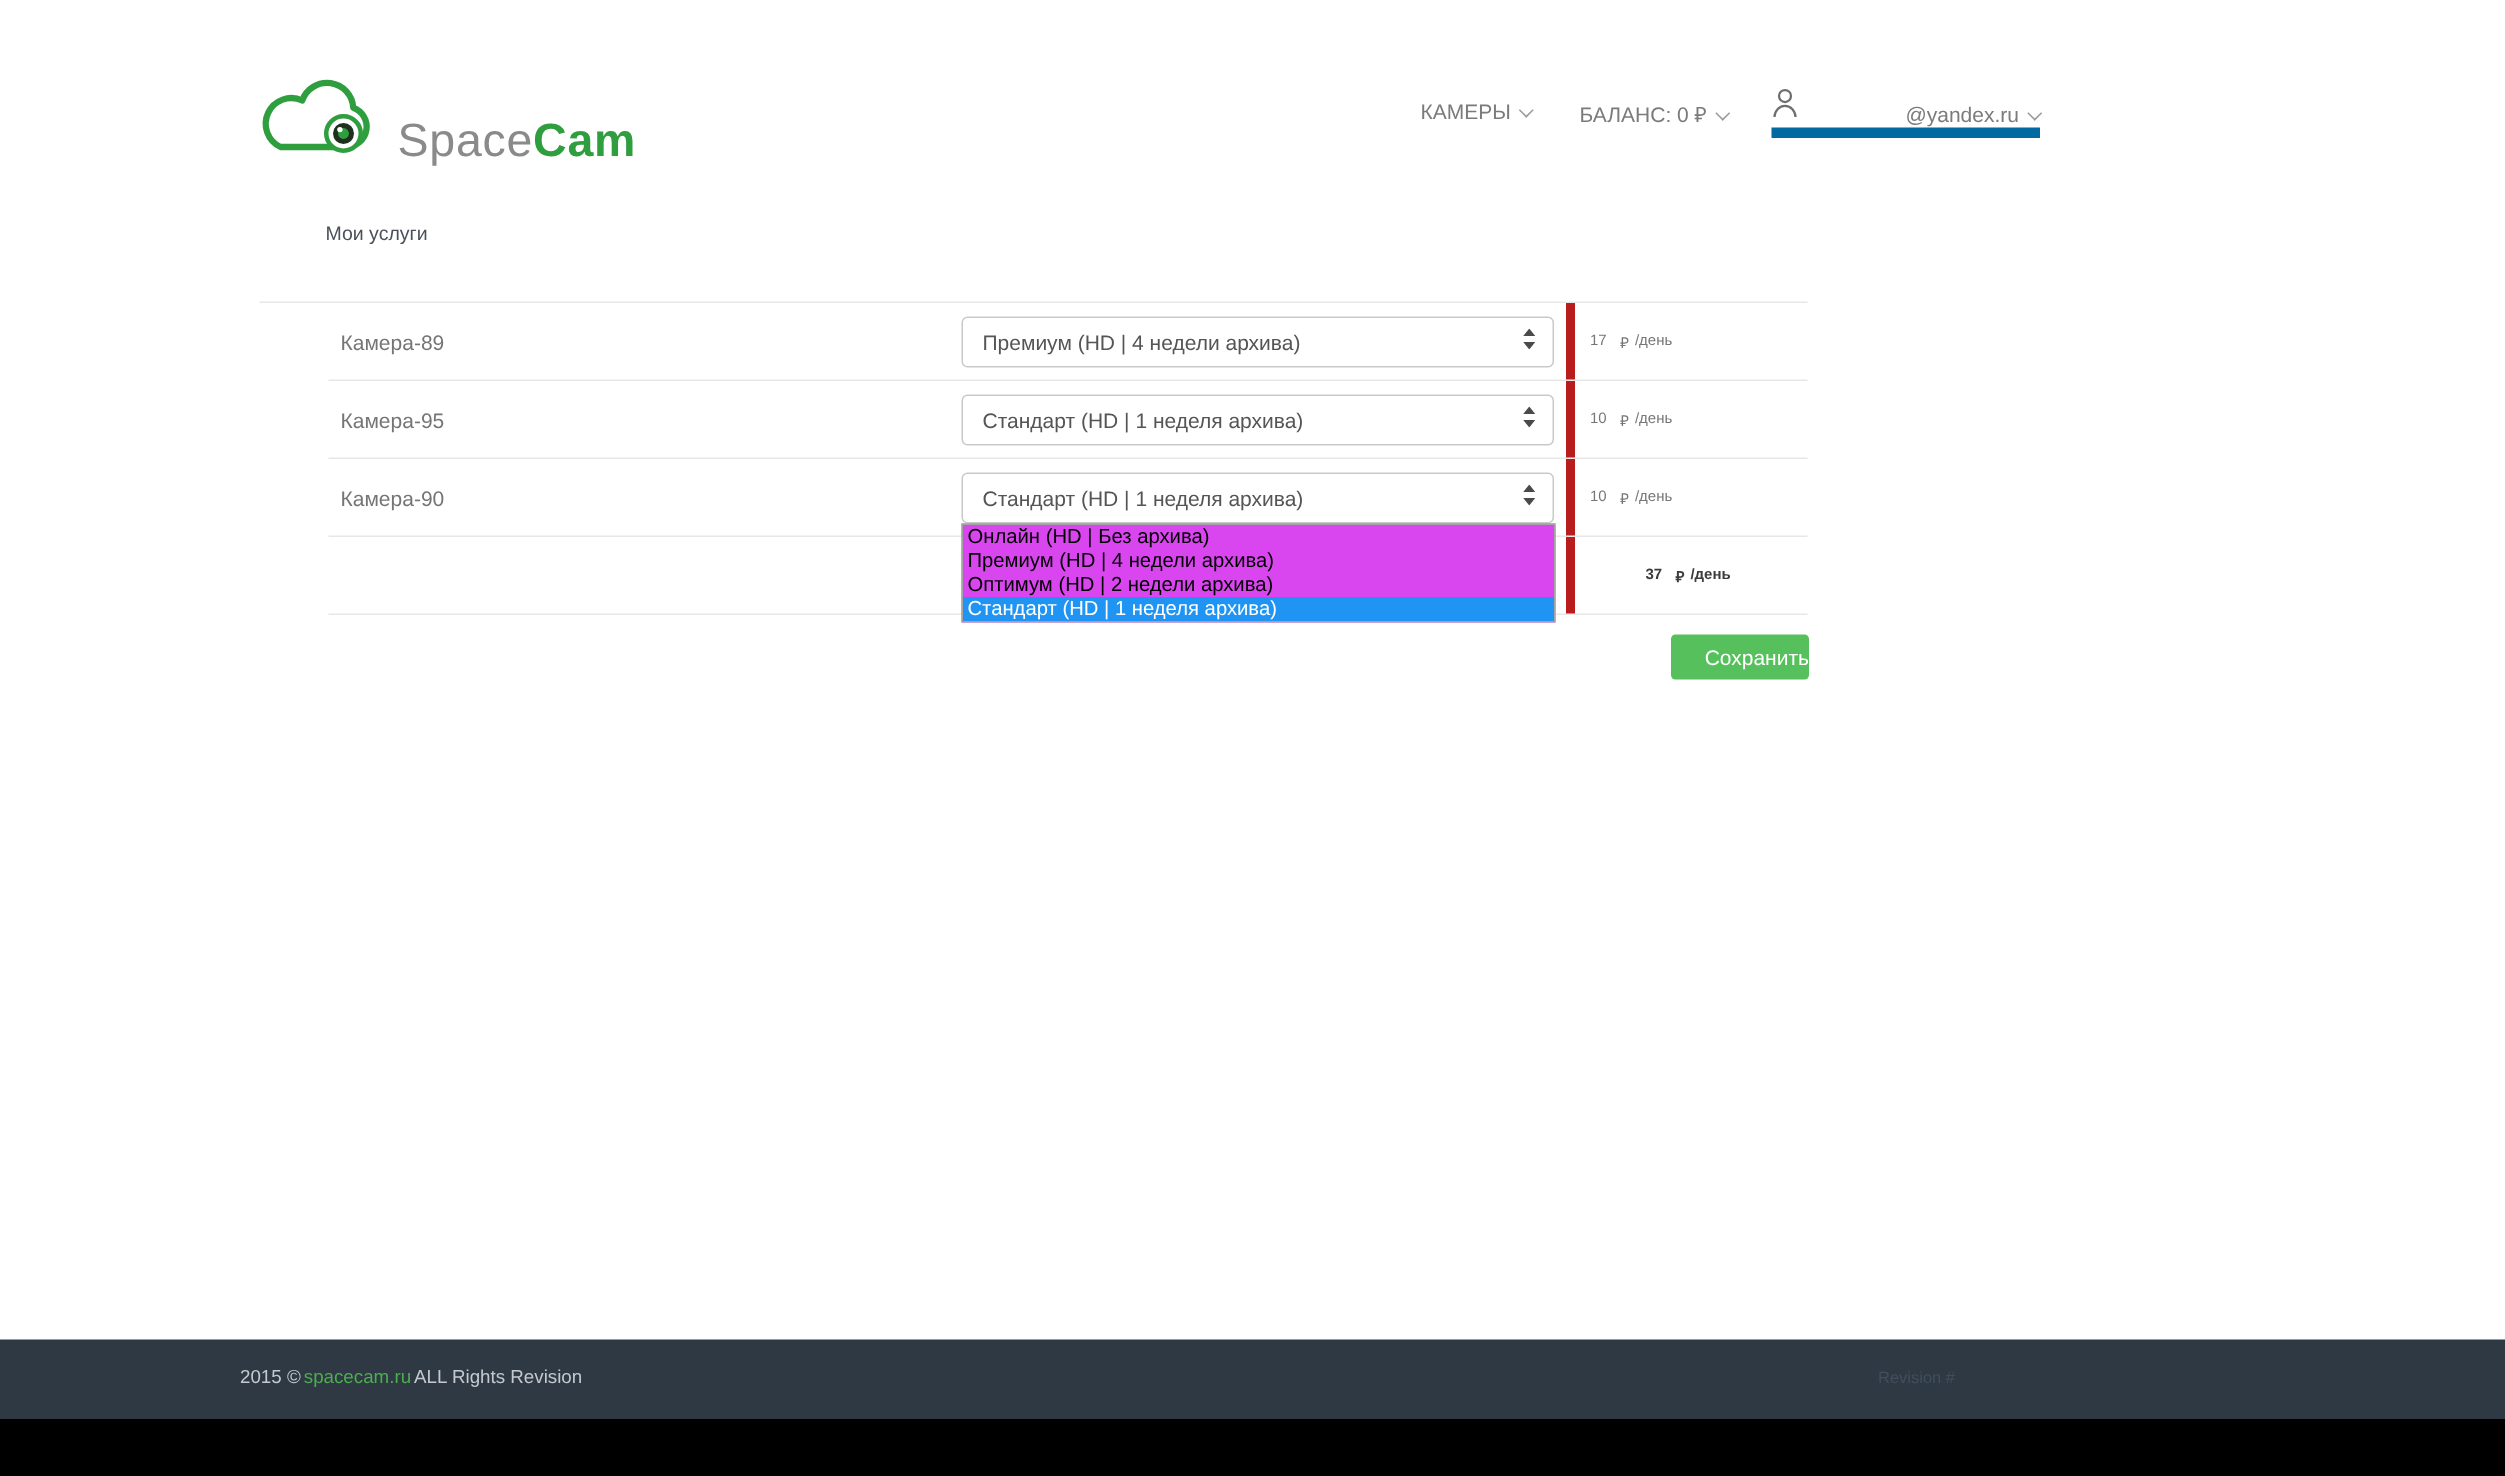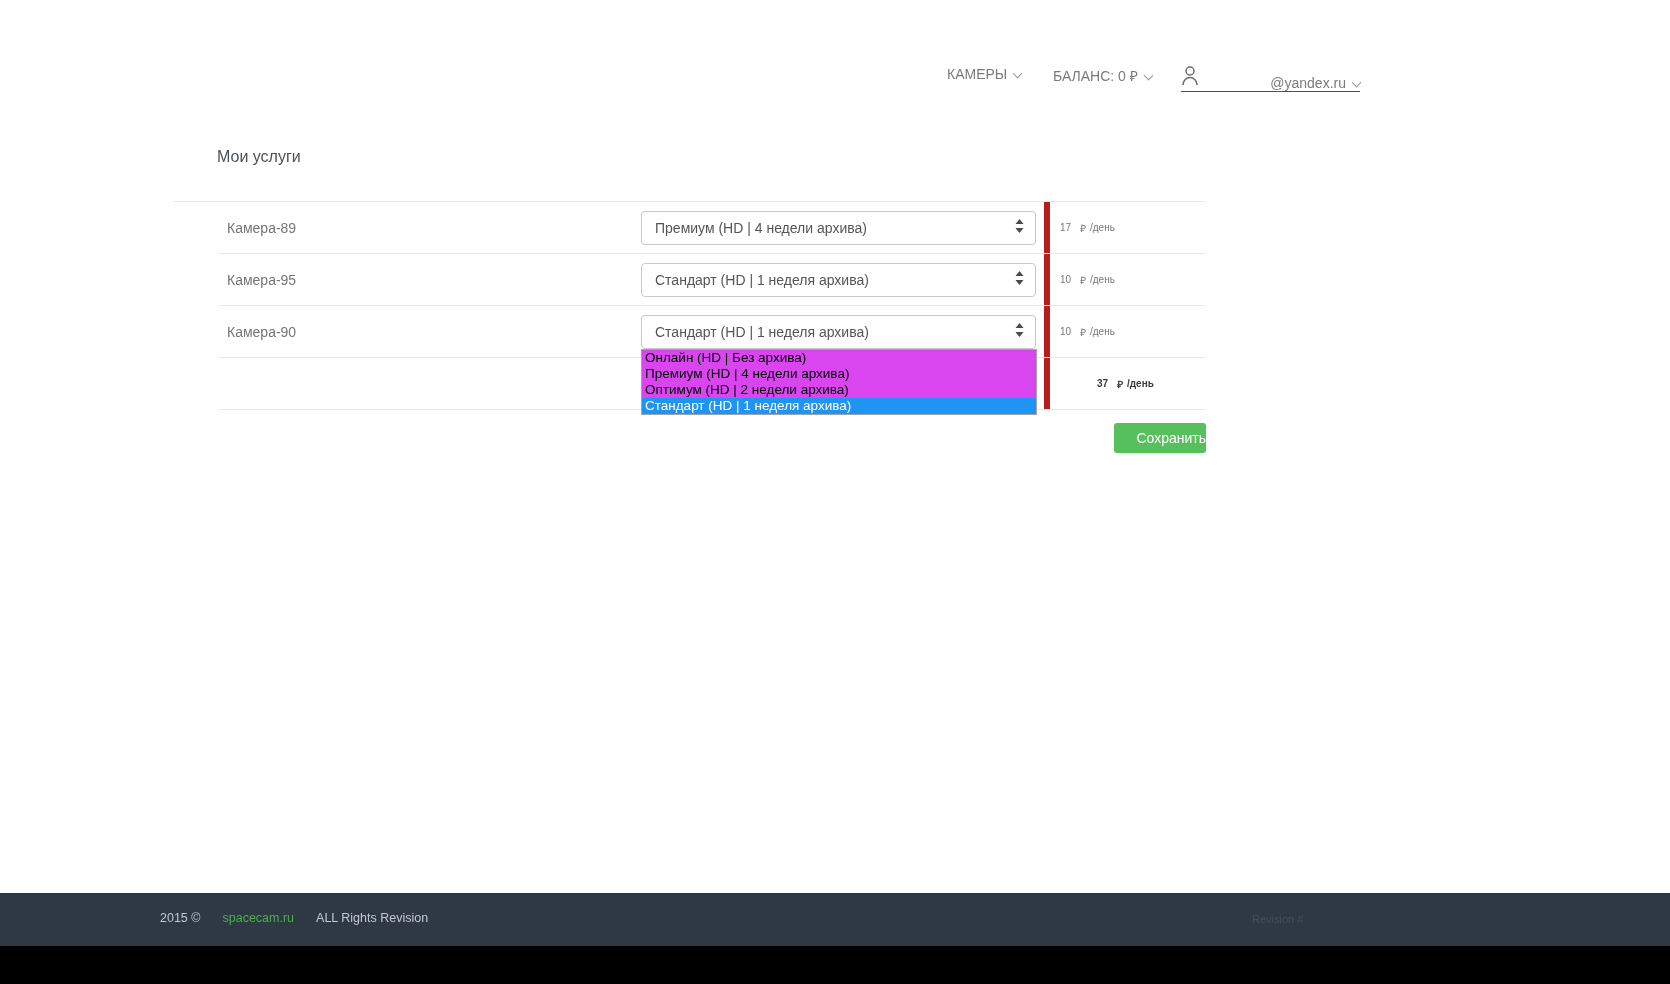--- a/index.html
+++ b/index.html
@@ -14,26 +14,26 @@
   .logo-cam { color:#2f9e3f; font-weight:700; }
 
   .nav-item { position:absolute; top:66px; font-size:14px; color:#7b7b7b; cursor:pointer; white-space:nowrap; }
   .nav-cameras { left:947px; }
   .nav-balance { left:1053px; }
   .caret { display:inline-block; width:7px; height:7px;
            border-right:1.6px solid #9a9a9a; border-bottom:1.6px solid #9a9a9a;
            transform:rotate(45deg); margin-left:7px; vertical-align:2px; }
 
   .account { position:absolute; left:1181px; top:58px; width:179px; height:34px;
-             border-bottom:1px solid #0369a1; cursor:pointer;
-             display:flex; align-items:flex-end; justify-content:space-between; }
+             border-bottom:7px solid #0369a1; cursor:pointer;
+             display:flex; align-items:center; justify-content:space-between; }
   .account-email { font-size:14px; color:#7b7b7b; margin-top:8px; }
 
   
-  .page-title { position:absolute; left:217px; top:148px; font-size:16px; font-weight:400; color:#4b515a; }
+  .page-title { position:absolute; left:217px; top:148px; font-size:13px; font-weight:400; color:#4b515a; }
 
   .services-table { position:absolute; left:173px; top:201px; width:1032px; border-top:1px solid #e7e7e7; }
   .srow { display:flex; align-items:center; height:52px; border-bottom:1px solid #e7e7e7;margin-left:46px; }
   .cell-name  { width:422px; padding-left:8px; font-size:14px; color:#757575; }
   .cell-plan  { width:403px; position:relative; height:100%; display:flex; align-items:center; }
   .cell-price { flex:1; align-self:stretch; display:flex; align-items:center;
                 border-left:6px solid #b91c1c; padding-left:10px; font-size:10px; color:#777; }
   .cell-price .rub { margin:0 4px 0 9px; }
   .row-total .cell-price { font-weight:700; color:#3c3c3c;padding-left:47px; }
 
@@ -47,28 +47,40 @@
              white-space:nowrap; overflow:hidden; cursor:default; }
   .dropopt.selected { background:#2094f3; color:#fff; }
 
   .save-btn { position:absolute; left:1114px; top:423px; width:92px; height:30px;
               background:#56c15c; color:#fff; border:none; border-radius:3px;
               font-size:14px; font-family:"Liberation Sans",sans-serif; cursor:pointer;text-align:right; }
 
   
   .footer { position:absolute; left:0; top:893px; width:1670px; height:53px; background:#2e3944; }
   .copyright { position:absolute; left:160px; top:18px; font-size:12.5px; color:#c3c9cf; }
-  .copyright .site { color:#4cae4c; margin:0 22px; cursor:pointer; }
+  .copyright .site { color:#4cae4c; margin:0 2px; cursor:pointer; }
   .revision { position:absolute; left:1252px; top:20px; font-size:11px; color:#414e5b; }
   .black-bar { position:absolute; left:0; top:946px; width:1670px; height:38px; background:#000; }
 </style>
 </head>
 <body>
 
 <div class="header">
+  <div class="logo">
+    <span>
+      <svg width="96" height="60" viewBox="0 0 96 60">
+        <path d="M24 54 h44 a13.5 13.5 0 0 0 4.5 -26.2 a17.5 17.5 0 0 0 -34 -4.8 a14.5 14.5 0 0 0 -14.5 31 z" fill="none" stroke="#2f9e3f" stroke-width="4.2" stroke-linejoin="round"></path>
+        <circle cx="66" cy="45" r="11.5" fill="#fff" stroke="#2f9e3f" stroke-width="3"></circle>
+        <circle cx="66" cy="45" r="7" fill="#20301f"></circle>
+        <circle cx="66" cy="45" r="3.6" fill="#2f9e3f"></circle>
+        <circle cx="63.6" cy="42.4" r="1.8" fill="#fff"></circle>
+      </svg>
+    </span>
+    <span class="logo-text"><span class="logo-space">Space</span><span class="logo-cam">Cam</span></span>
+  </div>
 
   <div class="nav-item nav-cameras">
     <span>КАМЕРЫ</span><span class="caret"></span>
   </div>
 
   <div class="nav-item nav-balance">
     <span>БАЛАНС: 0 ₽</span><span class="caret"></span>
   </div>
 
   <div class="account">

